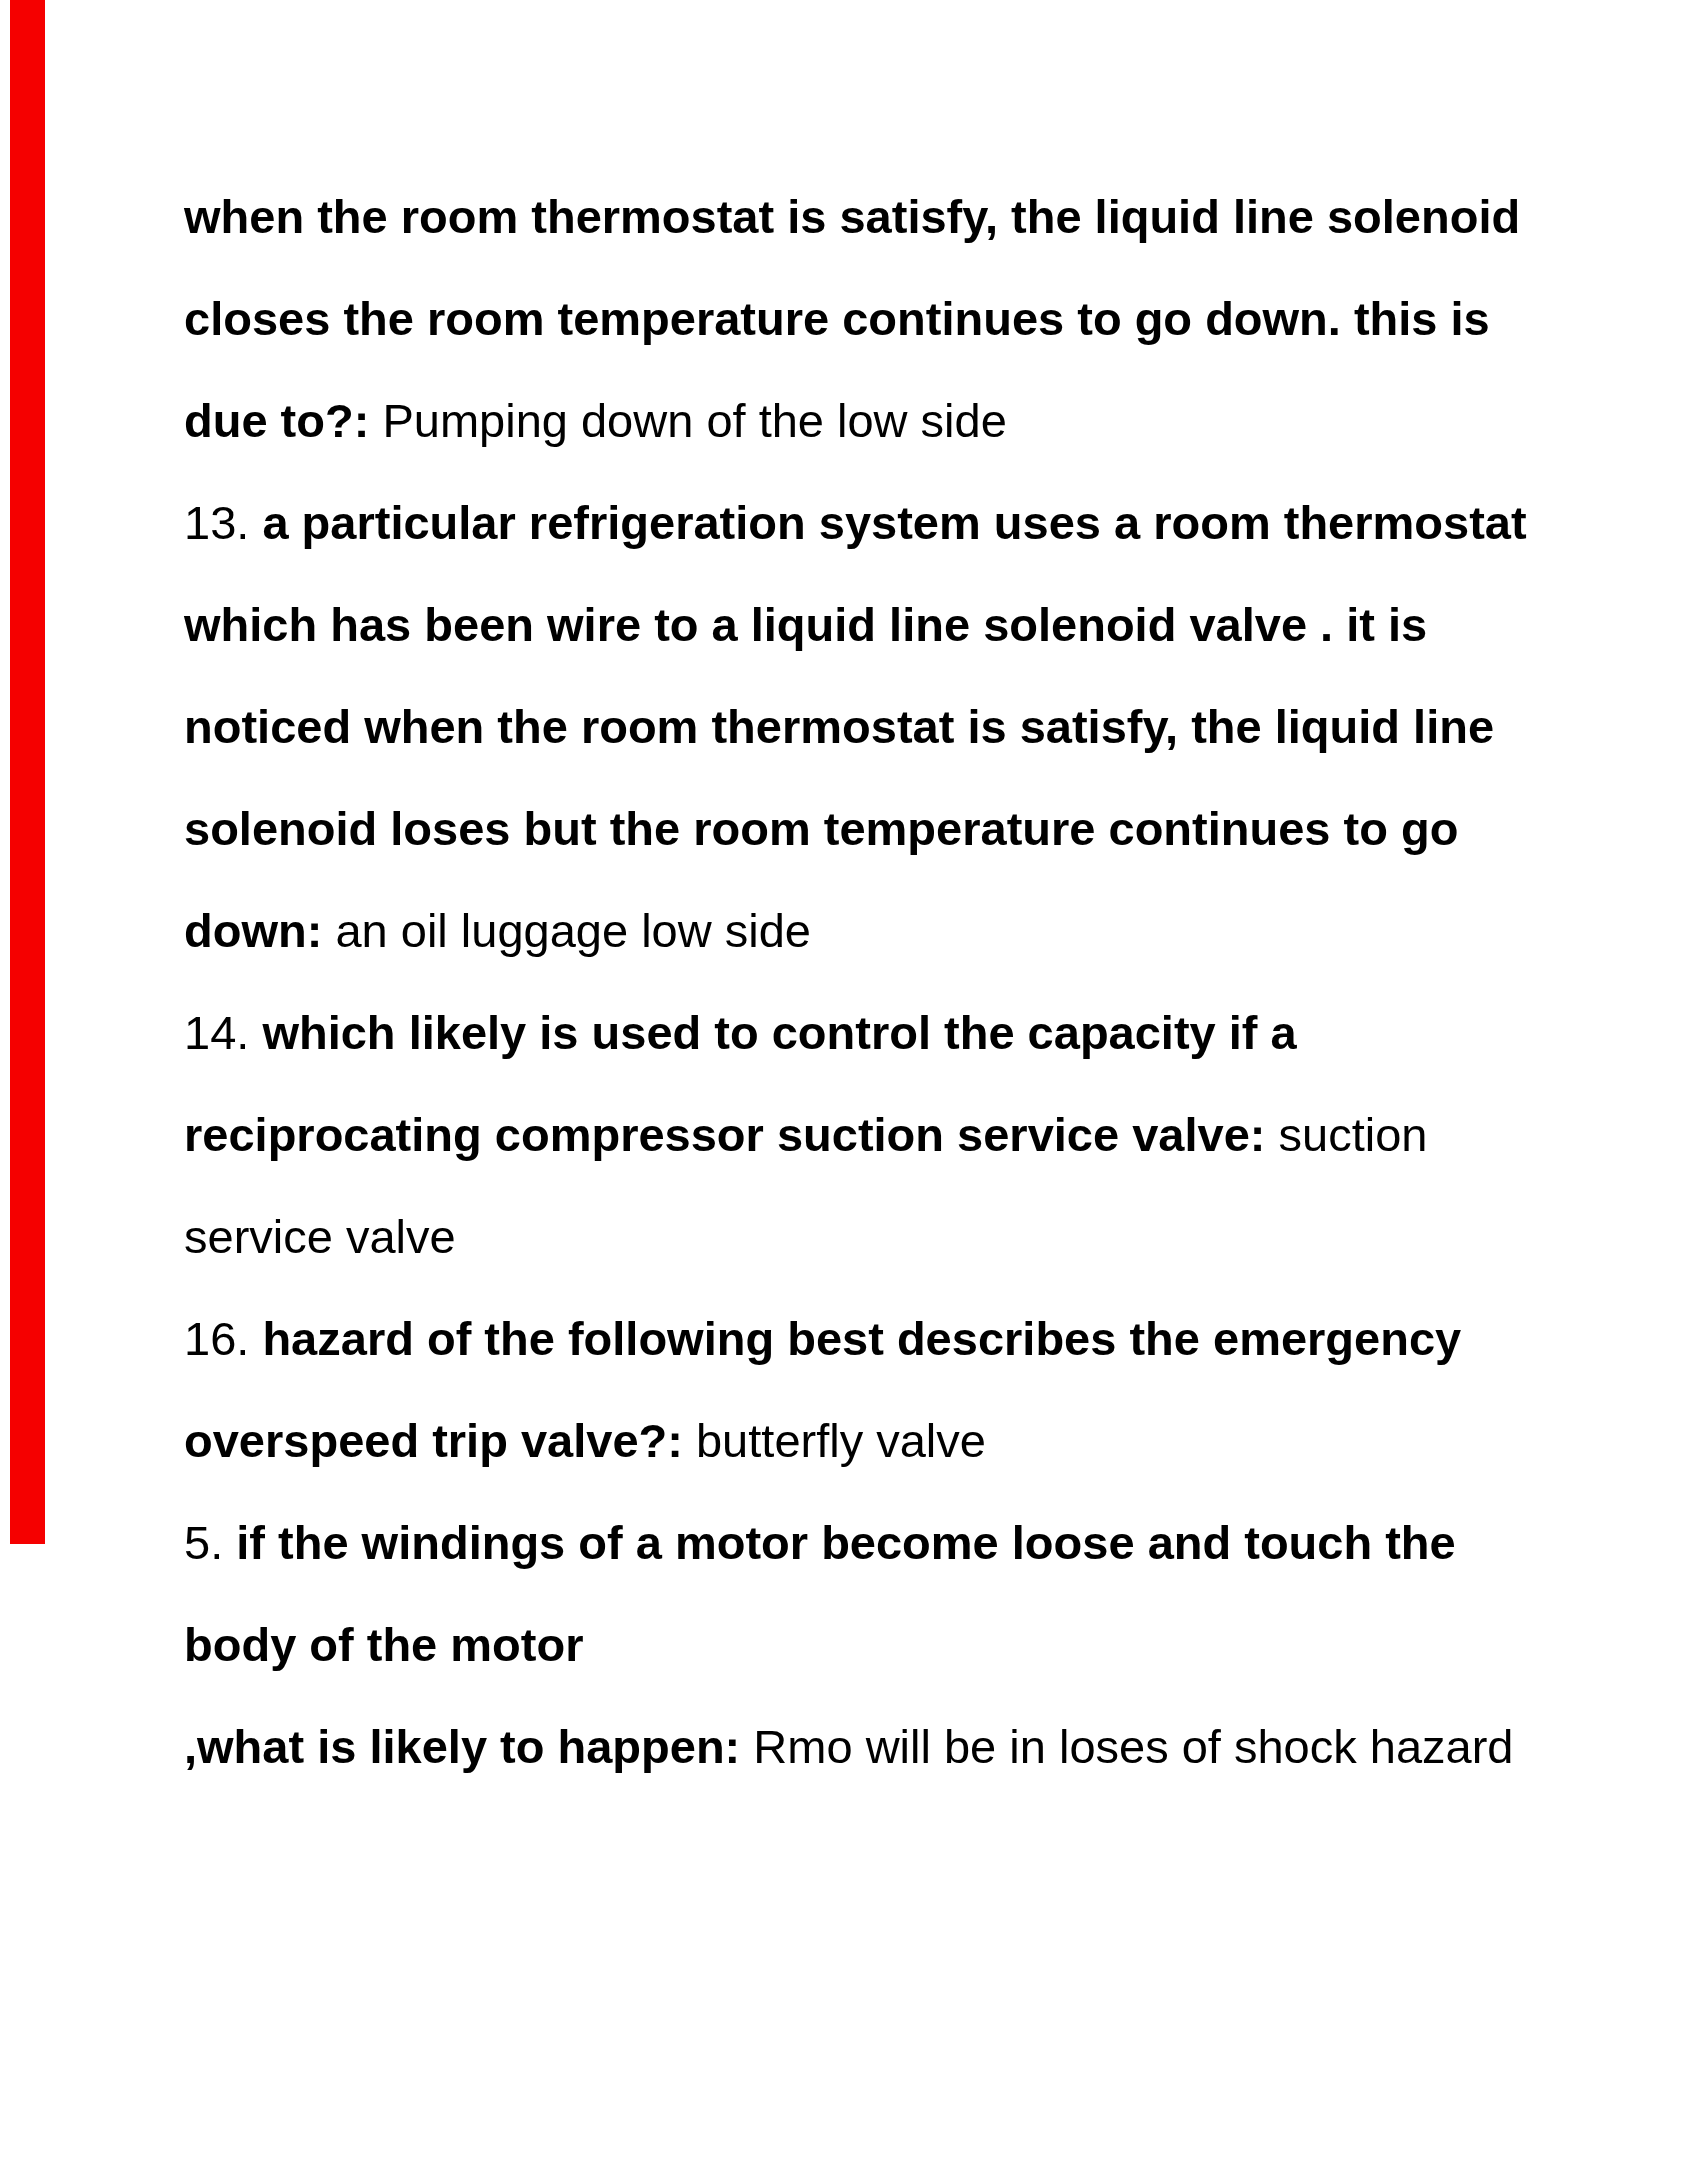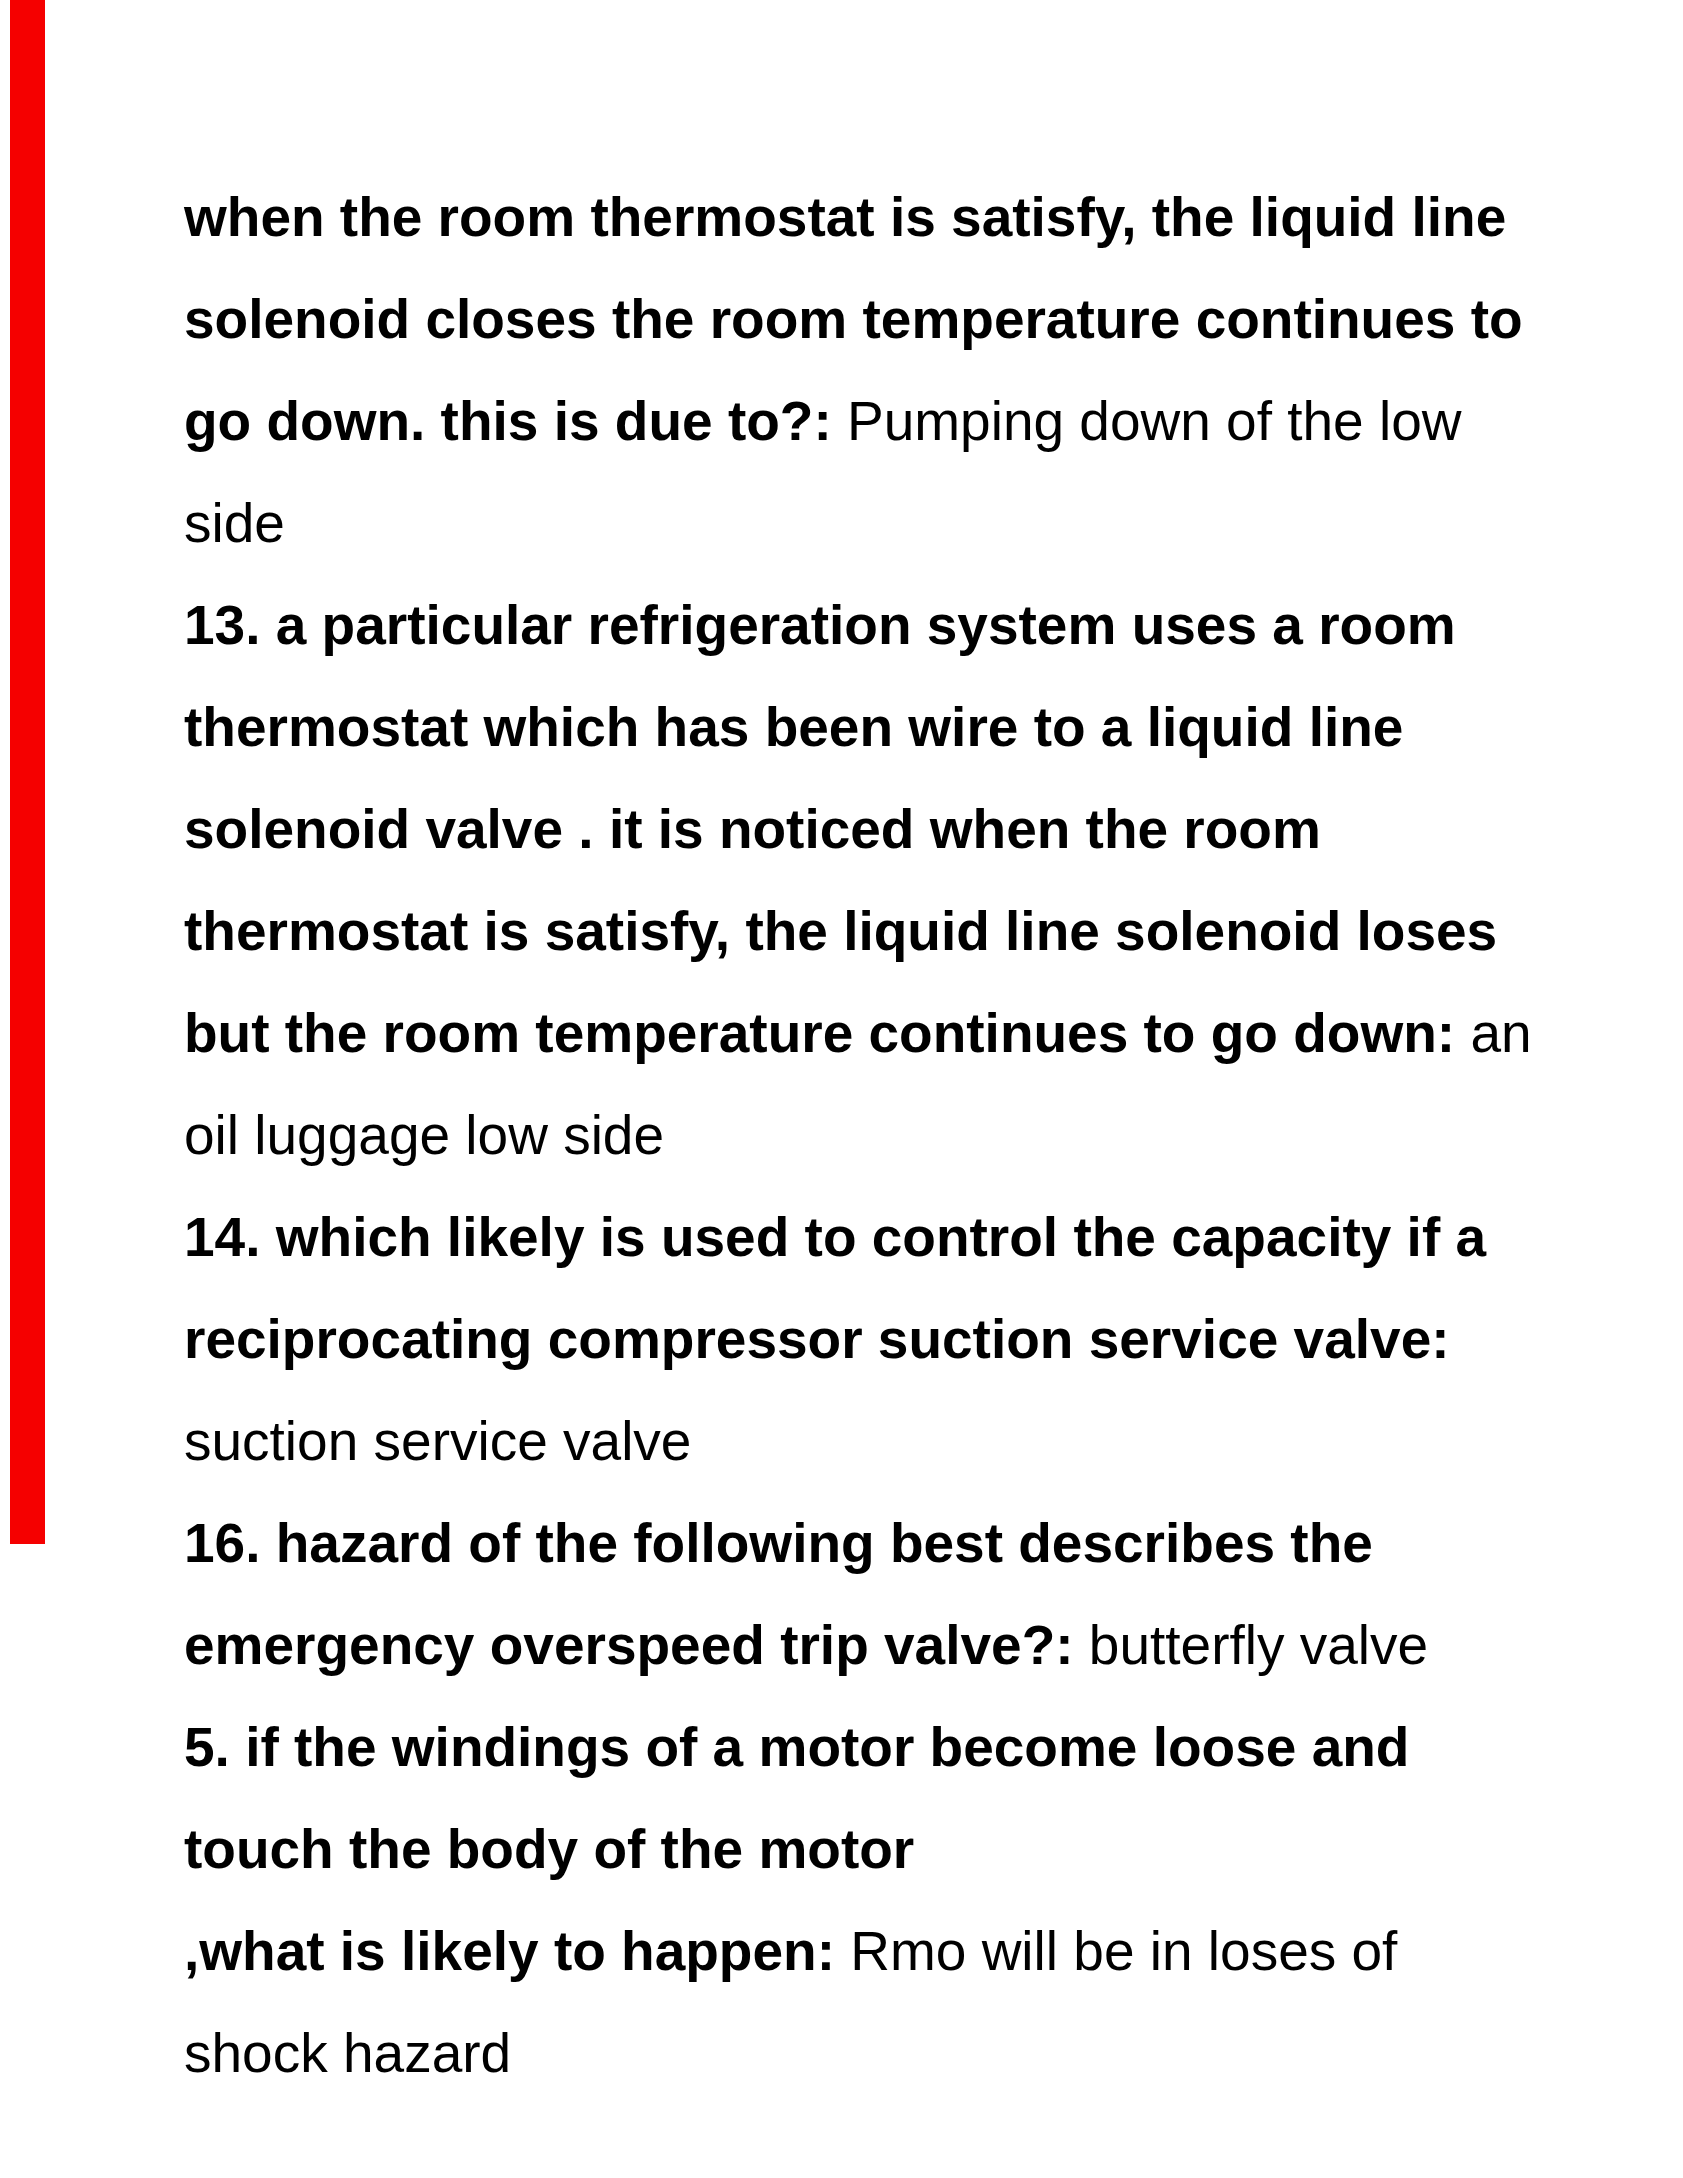--- a/index.html
+++ b/index.html
@@ -21,30 +21,30 @@
     width: 35px;
     height: 1544px;
     background: #f50000;
   }
   .doc-content {
     position: absolute;
     left: 184px;
     top: 166px;
     width: 1366px;
     color: #000000;
-    font-size: 55px;
+    font-size: 47px;
     line-height: 102px;
     font-weight: 400;
   }
   .qa {
     margin: 0;
     padding: 0;
   }
   .num {
-    font-weight: 700;
+    font-weight: 400;
     white-space: pre-wrap;
   }
   .q {
     font-weight: 700;
     white-space: pre-wrap;
   }
   .a {
     font-weight: 400;
     white-space: pre-wrap;
   }

